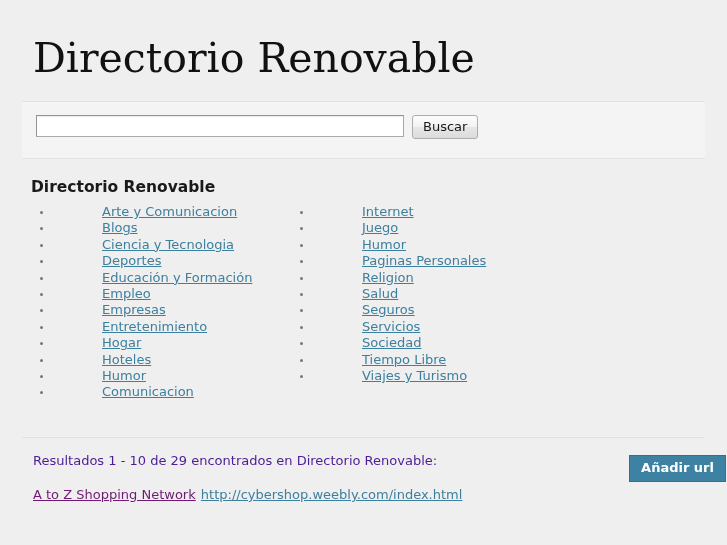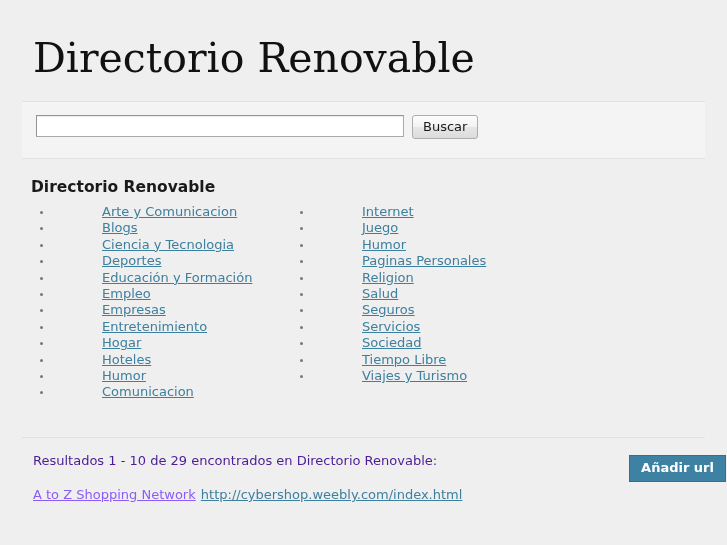--- a/index.html
+++ b/index.html
@@ -163,21 +163,21 @@
     padding: 5px 11px 6px 11px;
     cursor: pointer;
     font-family: "DejaVu Sans", sans-serif;
     line-height: 14px;
   }
   .result-item {
     padding-left: 33px;
     padding-right: 20px;
   }
   a.result-title {
-    color: #8b5cf6;
+    color: #701a75;
     font-size: 13px;
     display: inline-block;
     line-height: 17px;
   }
   .result-desc {
     font-size: 13px;
     color: #616161;
     line-height: 16.5px;
     margin: 0;
     max-width: 670px;

